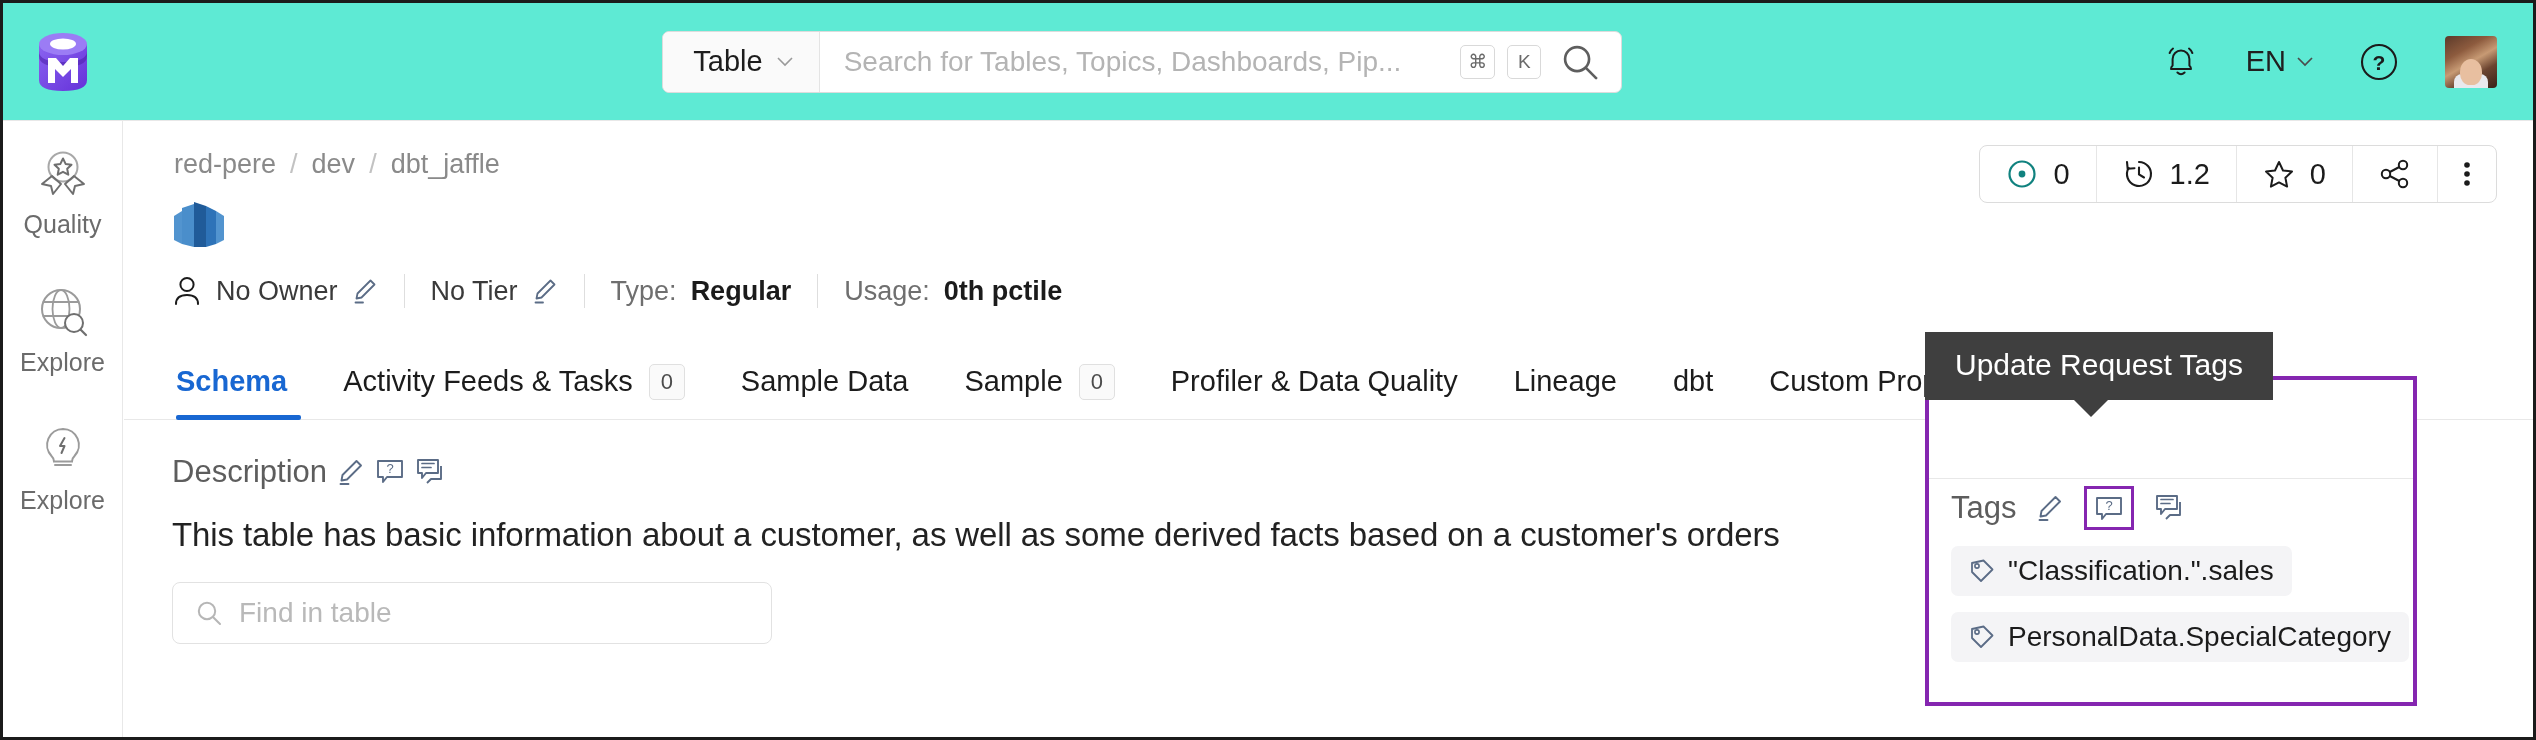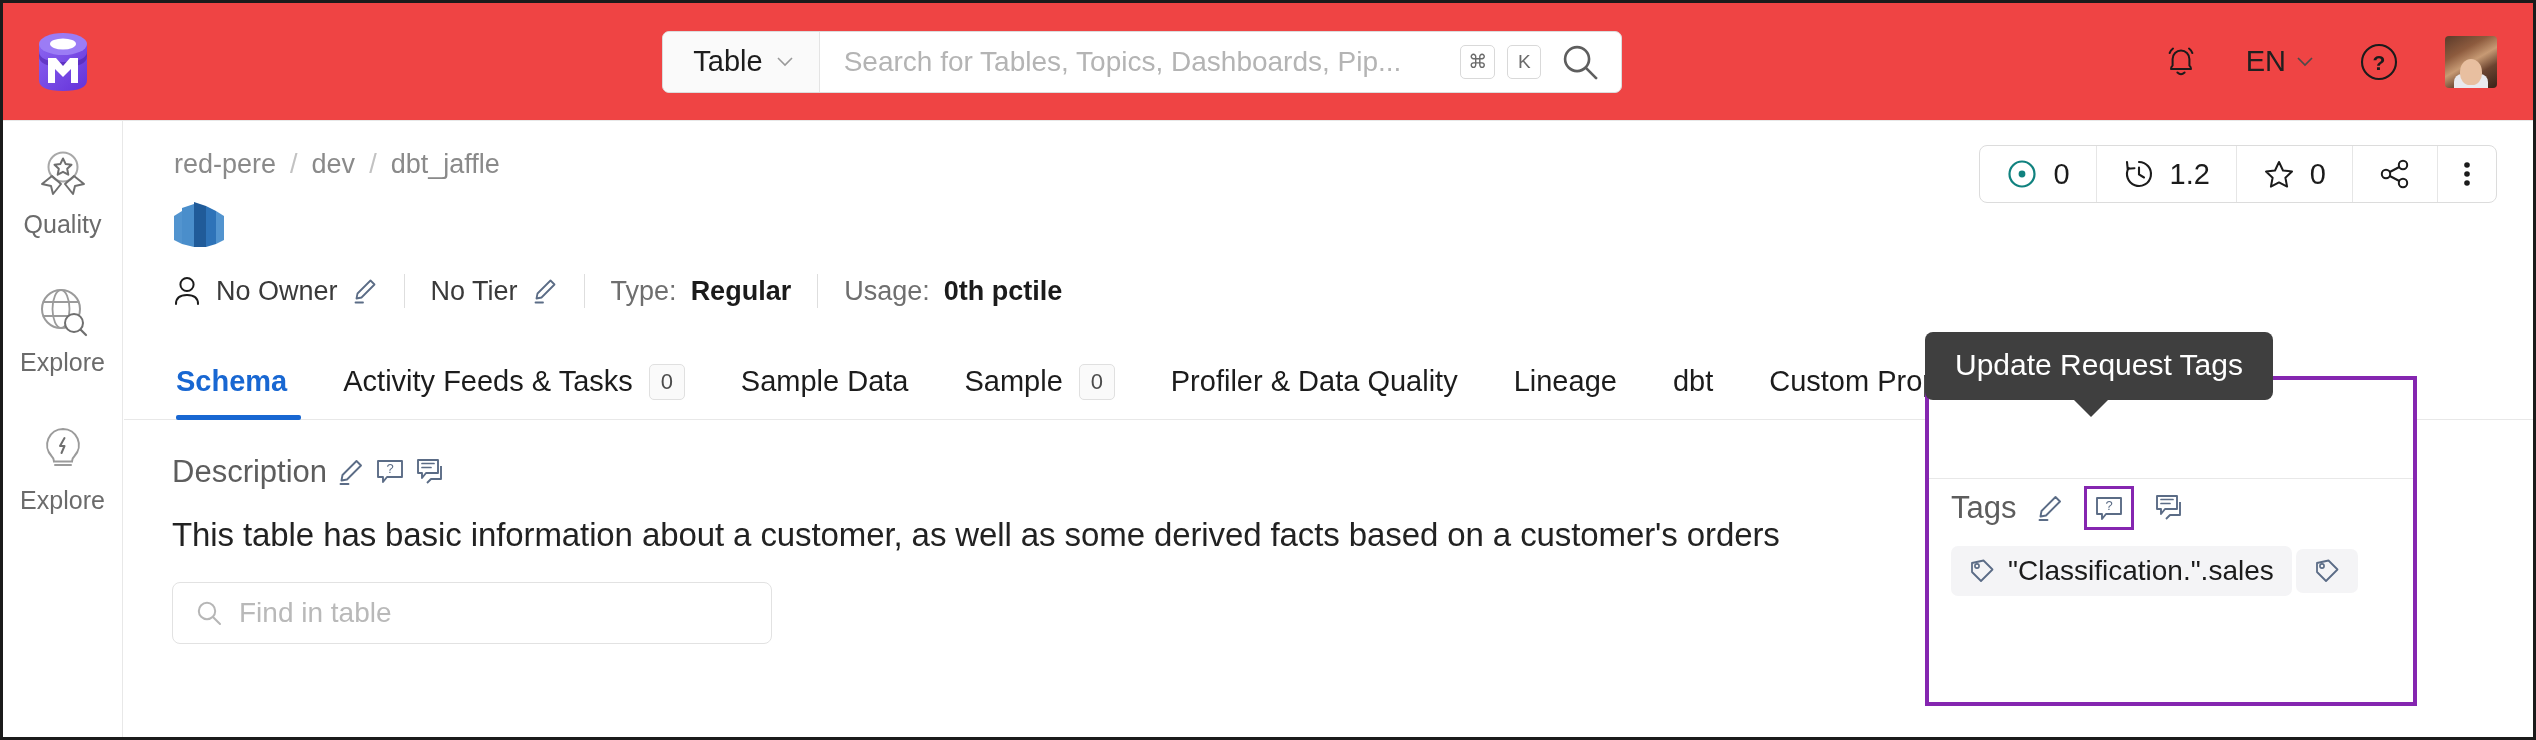--- a/index.html
+++ b/index.html
@@ -16,21 +16,21 @@
     background: #fff;
     overflow: hidden;
   }
 
   
   .header {
     position: absolute; left: 0; top: 0;
     width: 100%; height: 118px;
     display: flex; align-items: center;
     border-bottom: 1px solid #e8e8e8;
-    background: #ef4444;
+    background: #5eead4;
   }
   .logo-wrap { width: 120px; display: flex; justify-content: center; align-items: center; }
   .logo { width: 58px; height: 62px; }
 
   .search-zone { flex: 1; display: flex; justify-content: center; align-items: center; }
   .searchbar {
     display: flex; align-items: center;
     width: 960px; height: 62px;
     border: 1px solid #dcdcdc; border-radius: 7px;
     background: #fff;
@@ -184,21 +184,21 @@
   .tag-chip {
     display: inline-flex; align-items: center; gap: 13px;
     background: #f4f4f6; border-radius: 7px;
     padding: 9px 18px; margin-top: 16px;
     font-size: 28px; color: #1b1b1b;
   }
   .tooltip {
     position: absolute; left: -4px; top: -48px;
     background: #3f3f3f; color: #fff;
     font-size: 30px; padding: 16px 30px 18px 30px;
-    border-radius: 8px; white-space: nowrap;
+    border-radius: 0; white-space: nowrap;
     z-index: 40;
   }
   .tooltip::after {
     content: ""; position: absolute; left: 148px; bottom: -17px;
     border-left: 18px solid transparent; border-right: 18px solid transparent;
     border-top: 18px solid #3f3f3f;
   }
   .panel-hr { position: absolute; left: 0; right: 0; top: 98px; height: 1px; background: #e8e8e8; }
 </style>
 </head>
@@ -503,18 +503,19 @@
             <path d="M14.5 2.5 L23.5 11.5 L12 23 L3 14 L3 5 Z" fill="none" stroke="#5b6c86" stroke-width="1.8" stroke-linejoin="round"></path>
             <circle cx="8" cy="8" r="2.1" fill="none" stroke="#5b6c86" stroke-width="1.6"></circle>
           </svg>
           <span>"Classification.".sales</span>
         </div>
         <div class="tag-chip">
           <svg width="26" height="26" viewBox="0 0 26 26">
             <path d="M14.5 2.5 L23.5 11.5 L12 23 L3 14 L3 5 Z" fill="none" stroke="#5b6c86" stroke-width="1.8" stroke-linejoin="round"></path>
             <circle cx="8" cy="8" r="2.1" fill="none" stroke="#5b6c86" stroke-width="1.6"></circle>
           </svg>
+          <span>PersonalData.SpecialCategory</span>
         </div>
       </div>
     </div>
   </div>
 
 </div>
 
 </body></html>

